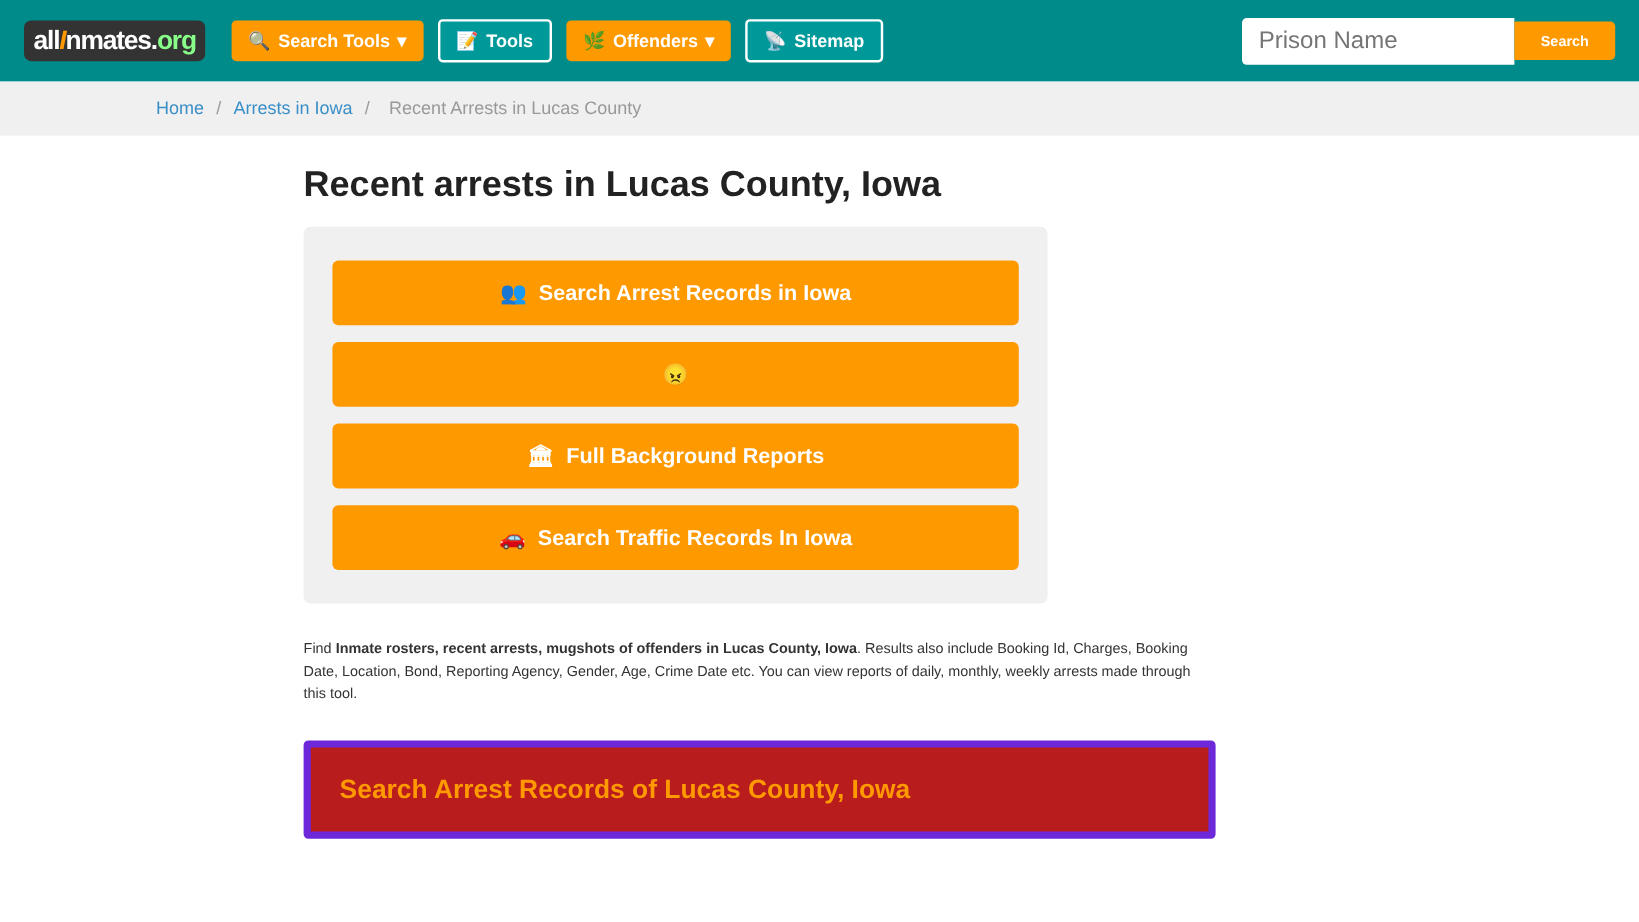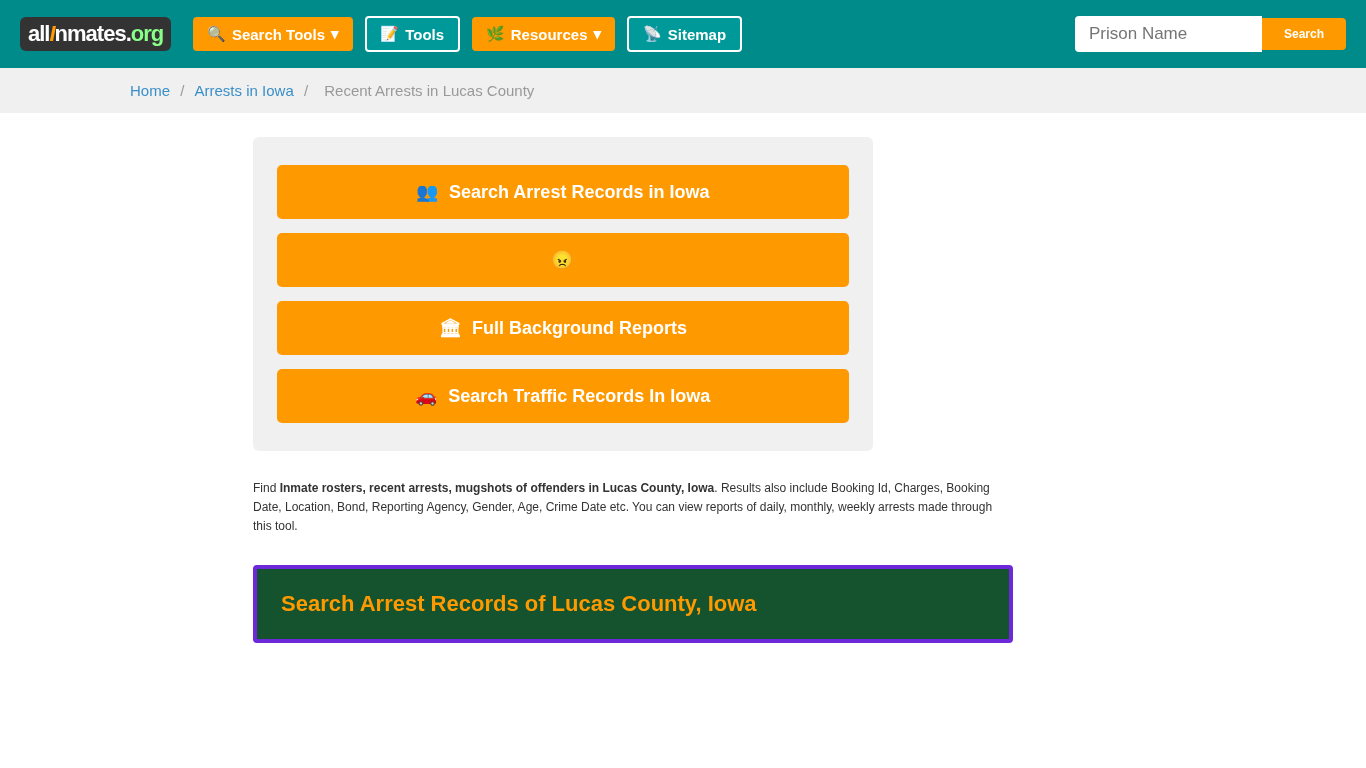--- a/index.html
+++ b/index.html
@@ -59,24 +59,24 @@
       font-weight: 600;
     }
     .search-wrap {
       margin-left: auto;
       display: flex;
       align-items: center;
       gap: 0;
     }
     .prison-input {
       padding: 8px 14px;
-      font-size: 17px;
+      font-size: 20px;
       border: none;
       border-radius: 4px 0 0 4px;
-      width: 187px;
+      width: 227px;
       outline: none;
       color: #aaa;
     }
     .search-header-btn {
       background: #f90;
       color: #fff;
       border: none;
       border-radius: 0 4px 4px 0;
       padding: 9px 22px;
       font-size: 12px;
@@ -142,22 +142,22 @@
       font-size: 12px;
       line-height: 1.6;
       color: #333;
       margin-bottom: 28px;
       max-width: 760px;
     }
     .description strong { font-weight: bold; }
 
     
     .bottom-section {
-      background: #14532d;
-      border: 4px solid #6d28d9;
+      background: #b91c1c;
+      border: 6px solid #6d28d9;
       border-radius: 4px;
       padding: 22px 24px;
       max-width: 760px;
     }
     .bottom-section h2 {
       color: #f90;
       font-size: 22px;
       font-weight: bold;
     }
   </style>
@@ -177,21 +177,21 @@
     <span>▾</span>
   </button>
 
   <button class="nav-btn-teal">
     <span>📝</span>
     <span>Tools</span>
   </button>
 
   <button class="nav-btn">
     <span>🌿</span>
-    <span>Resources</span>
+    <span>Offenders</span>
     <span>▾</span>
   </button>
 
   <button class="nav-btn-teal">
     <span>📡</span>
     <span>Sitemap</span>
   </button>
 
   <div class="search-wrap">
     <input class="prison-input" type="text" placeholder="Prison Name" style="">
@@ -203,20 +203,21 @@
 
 <div class="breadcrumb-bar">
   <a href="#">Home</a>
   <span> / </span>
   <a href="#">Arrests in Iowa</a>
   <span> / </span>
   <span class="breadcrumb-current">Recent Arrests in Lucas County</span>
 </div>
 
 <main class="main">
+  <h1 class="page-title">Recent arrests in Lucas County, Iowa</h1>
 
   <div class="action-card">
     <button class="action-btn">
       <span>👥</span>
       <span>Search Arrest Records in Iowa</span>
     </button>
     <button class="action-btn">
       <span>😠</span>
     </button>
     <button class="action-btn">

